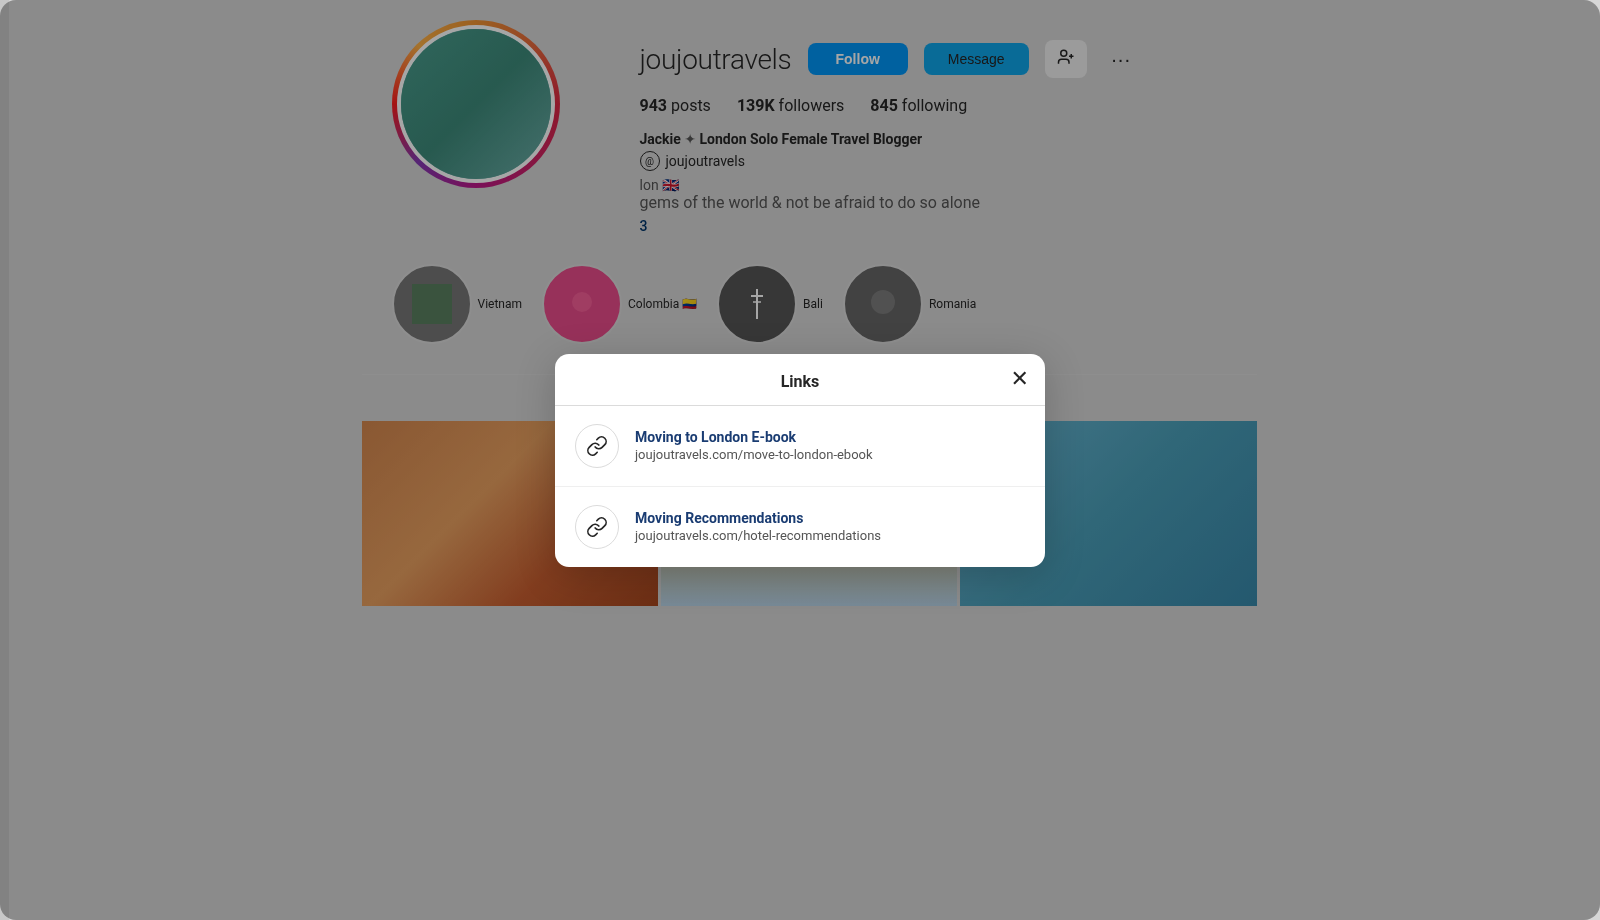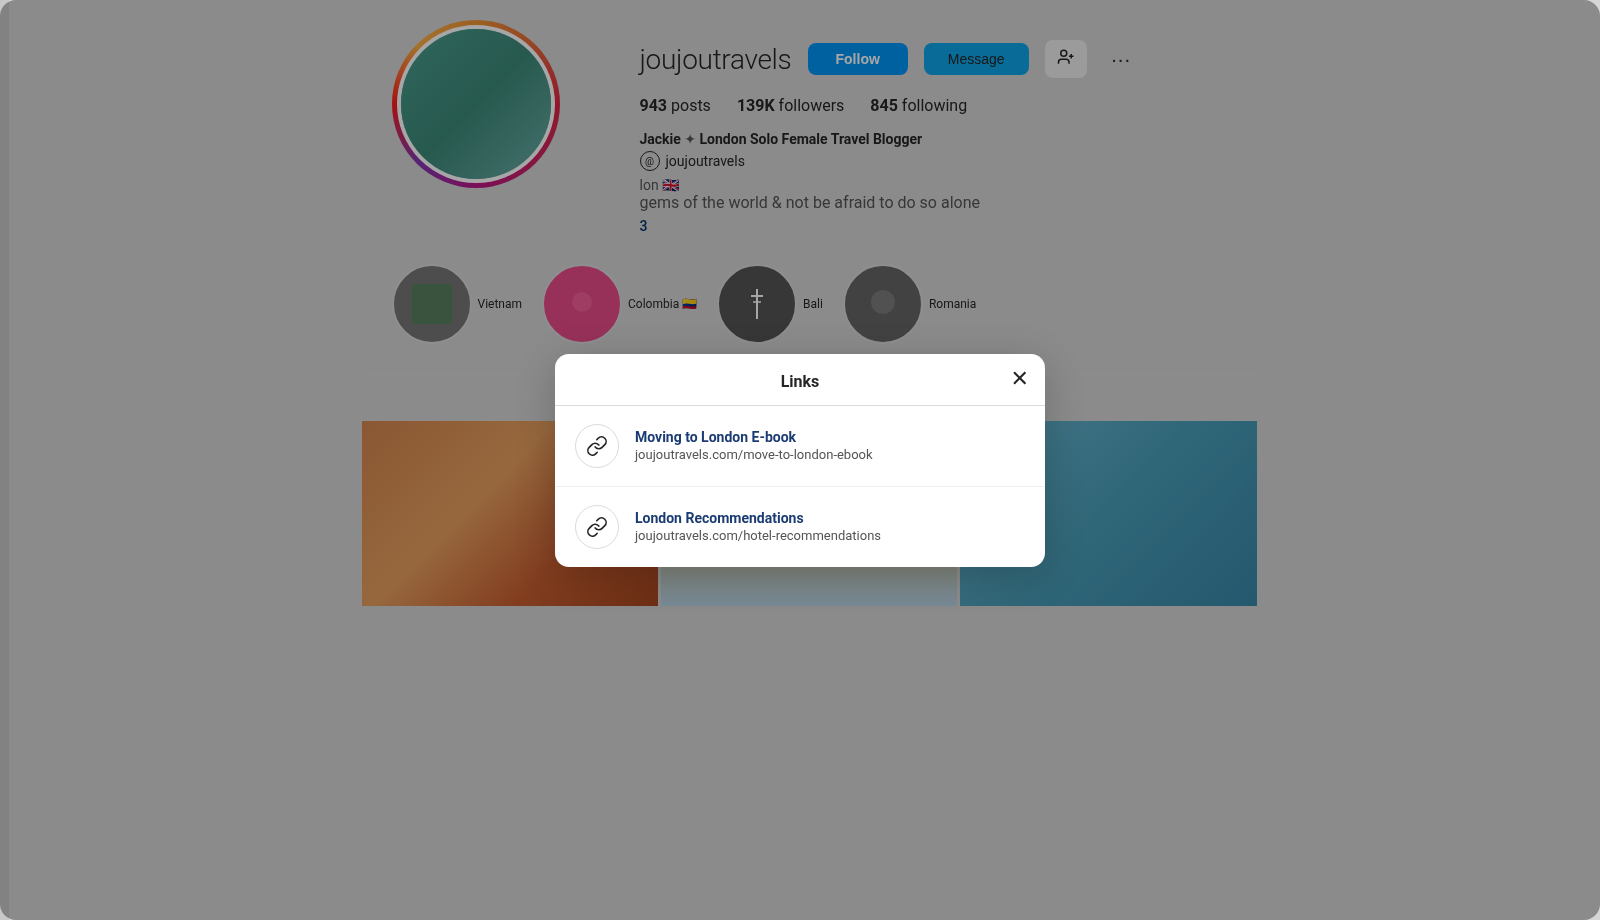--- a/index.html
+++ b/index.html
@@ -531,19 +531,19 @@
     </div>
 
     <div class="link-item">
       <div class="link-icon">
         <svg viewBox="0 0 24 24" fill="none" stroke="#262626" stroke-width="1.8" stroke-linecap="round" stroke-linejoin="round">
           <path d="M10 13a5 5 0 0 0 7.54.54l3-3a5 5 0 0 0-7.07-7.07l-1.72 1.71"></path>
           <path d="M14 11a5 5 0 0 0-7.54-.54l-3 3a5 5 0 0 0 7.07 7.07l1.71-1.71"></path>
         </svg>
       </div>
       <div class="link-text-group">
-        <span class="link-title">London Recommendations</span>
+        <span class="link-title">Moving Recommendations</span>
         <span class="link-url">joujoutravels.com/hotel-recommendations</span>
       </div>
     </div>
 
   </div>
 </div>
 
 </body></html>

